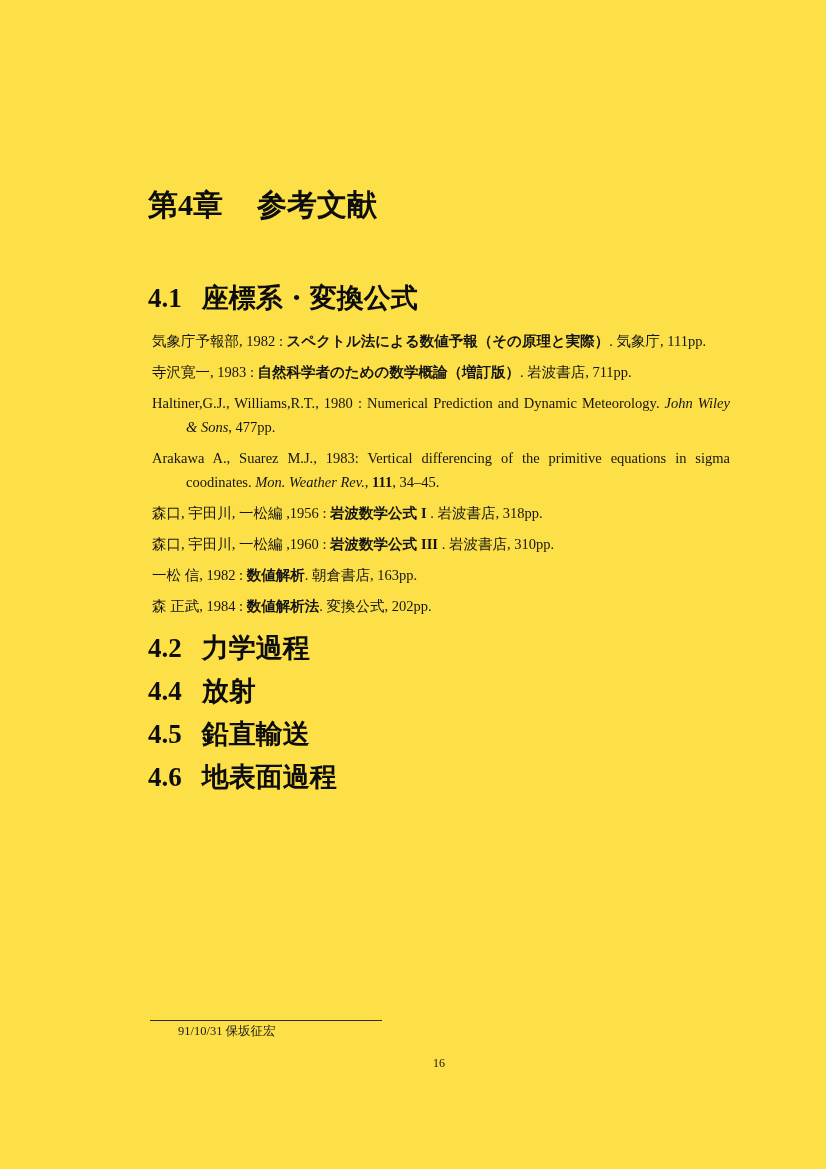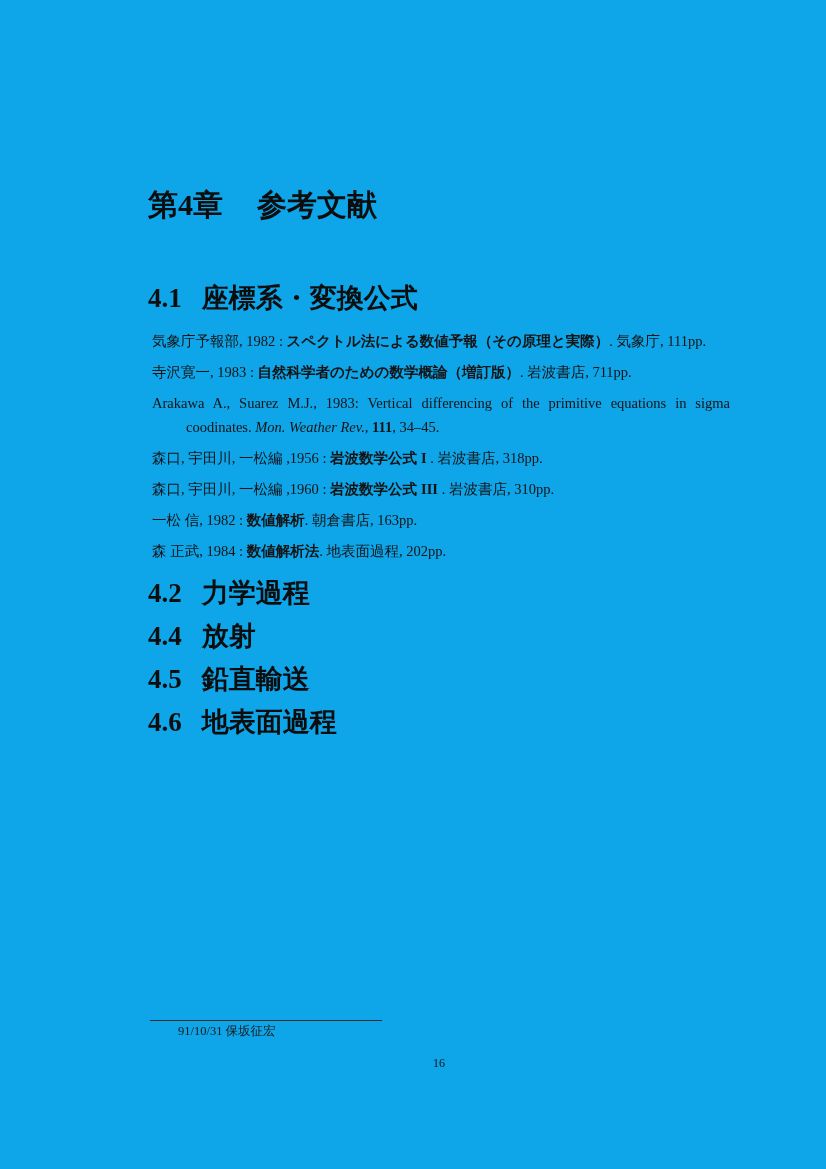--- a/index.html
+++ b/index.html
@@ -11,21 +11,21 @@
     width: 826px;
     height: 1169px;
     position: relative;
     color: #111111;
     font-family: "Liberation Serif", "DejaVu Serif", serif;
     overflow: hidden;
   }
   .page {
     position: absolute;
     inset: 0;
-    background: #0ea5e9;
+    background: #fde047;
   }
   .content {
     position: absolute;
     left: 148px;
     top: 0;
     width: 582px;
     padding-top: 188px;
   }
   .chapter-heading {
     margin: 0;
@@ -117,25 +117,26 @@
       <span class="chapter-label">第4章</span><span class="chapter-title">参考文献</span>
     </h1>
 
     <h2 class="section-heading section-first">
       <span class="sec-number">4.1</span><span class="sec-title">座標系・変換公式</span>
     </h2>
 
     <div class="references">
         <p class="ref"><span class="seg-plain">気象庁予報部, 1982 : </span><span class="seg-bold-gothic">スペクトル法による数値予報（その原理と実際）</span><span class="seg-plain">. 気象庁, 111pp.</span></p>
         <p class="ref"><span class="seg-plain">寺沢寛一, 1983 : </span><span class="seg-bold-gothic">自然科学者のための数学概論（増訂版）</span><span class="seg-plain">. 岩波書店, 711pp.</span></p>
+        <p class="ref"><span class="seg-plain">Haltiner,G.J., Williams,R.T., 1980 : Numerical Prediction and Dynamic Meteorology.  </span><span class="seg-italic">John Wiley &amp; Sons</span><span class="seg-plain">, 477pp.</span></p>
         <p class="ref"><span class="seg-plain">Arakawa A., Suarez M.J., 1983: Vertical differencing of the primitive equations in sigma coodinates.  </span><span class="seg-italic">Mon. Weather Rev.</span><span class="seg-plain">, </span><span class="seg-bold">111</span><span class="seg-plain">, 34–45.</span></p>
         <p class="ref"><span class="seg-plain">森口, 宇田川, 一松編 ,1956 : </span><span class="seg-bold-gothic">岩波数学公式 </span><span class="seg-bold">I</span><span class="seg-plain"> . 岩波書店, 318pp.</span></p>
         <p class="ref"><span class="seg-plain">森口, 宇田川, 一松編 ,1960 : </span><span class="seg-bold-gothic">岩波数学公式 </span><span class="seg-bold">III</span><span class="seg-plain"> . 岩波書店, 310pp.</span></p>
         <p class="ref"><span class="seg-plain">一松 信, 1982 : </span><span class="seg-bold-gothic">数値解析</span><span class="seg-plain">. 朝倉書店, 163pp.</span></p>
-        <p class="ref"><span class="seg-plain">森 正武, 1984 : </span><span class="seg-bold-gothic">数値解析法</span><span class="seg-plain">. 地表面過程, 202pp.</span></p>
+        <p class="ref"><span class="seg-plain">森 正武, 1984 : </span><span class="seg-bold-gothic">数値解析法</span><span class="seg-plain">. 変換公式, 202pp.</span></p>
       </div>
 
     <h2 class="section-heading">
       <span class="sec-number">4.2</span><span class="sec-title">力学過程</span>
     </h2>
 
 
     <h2 class="section-heading">
       <span class="sec-number">4.4</span><span class="sec-title">放射</span>
     </h2>

